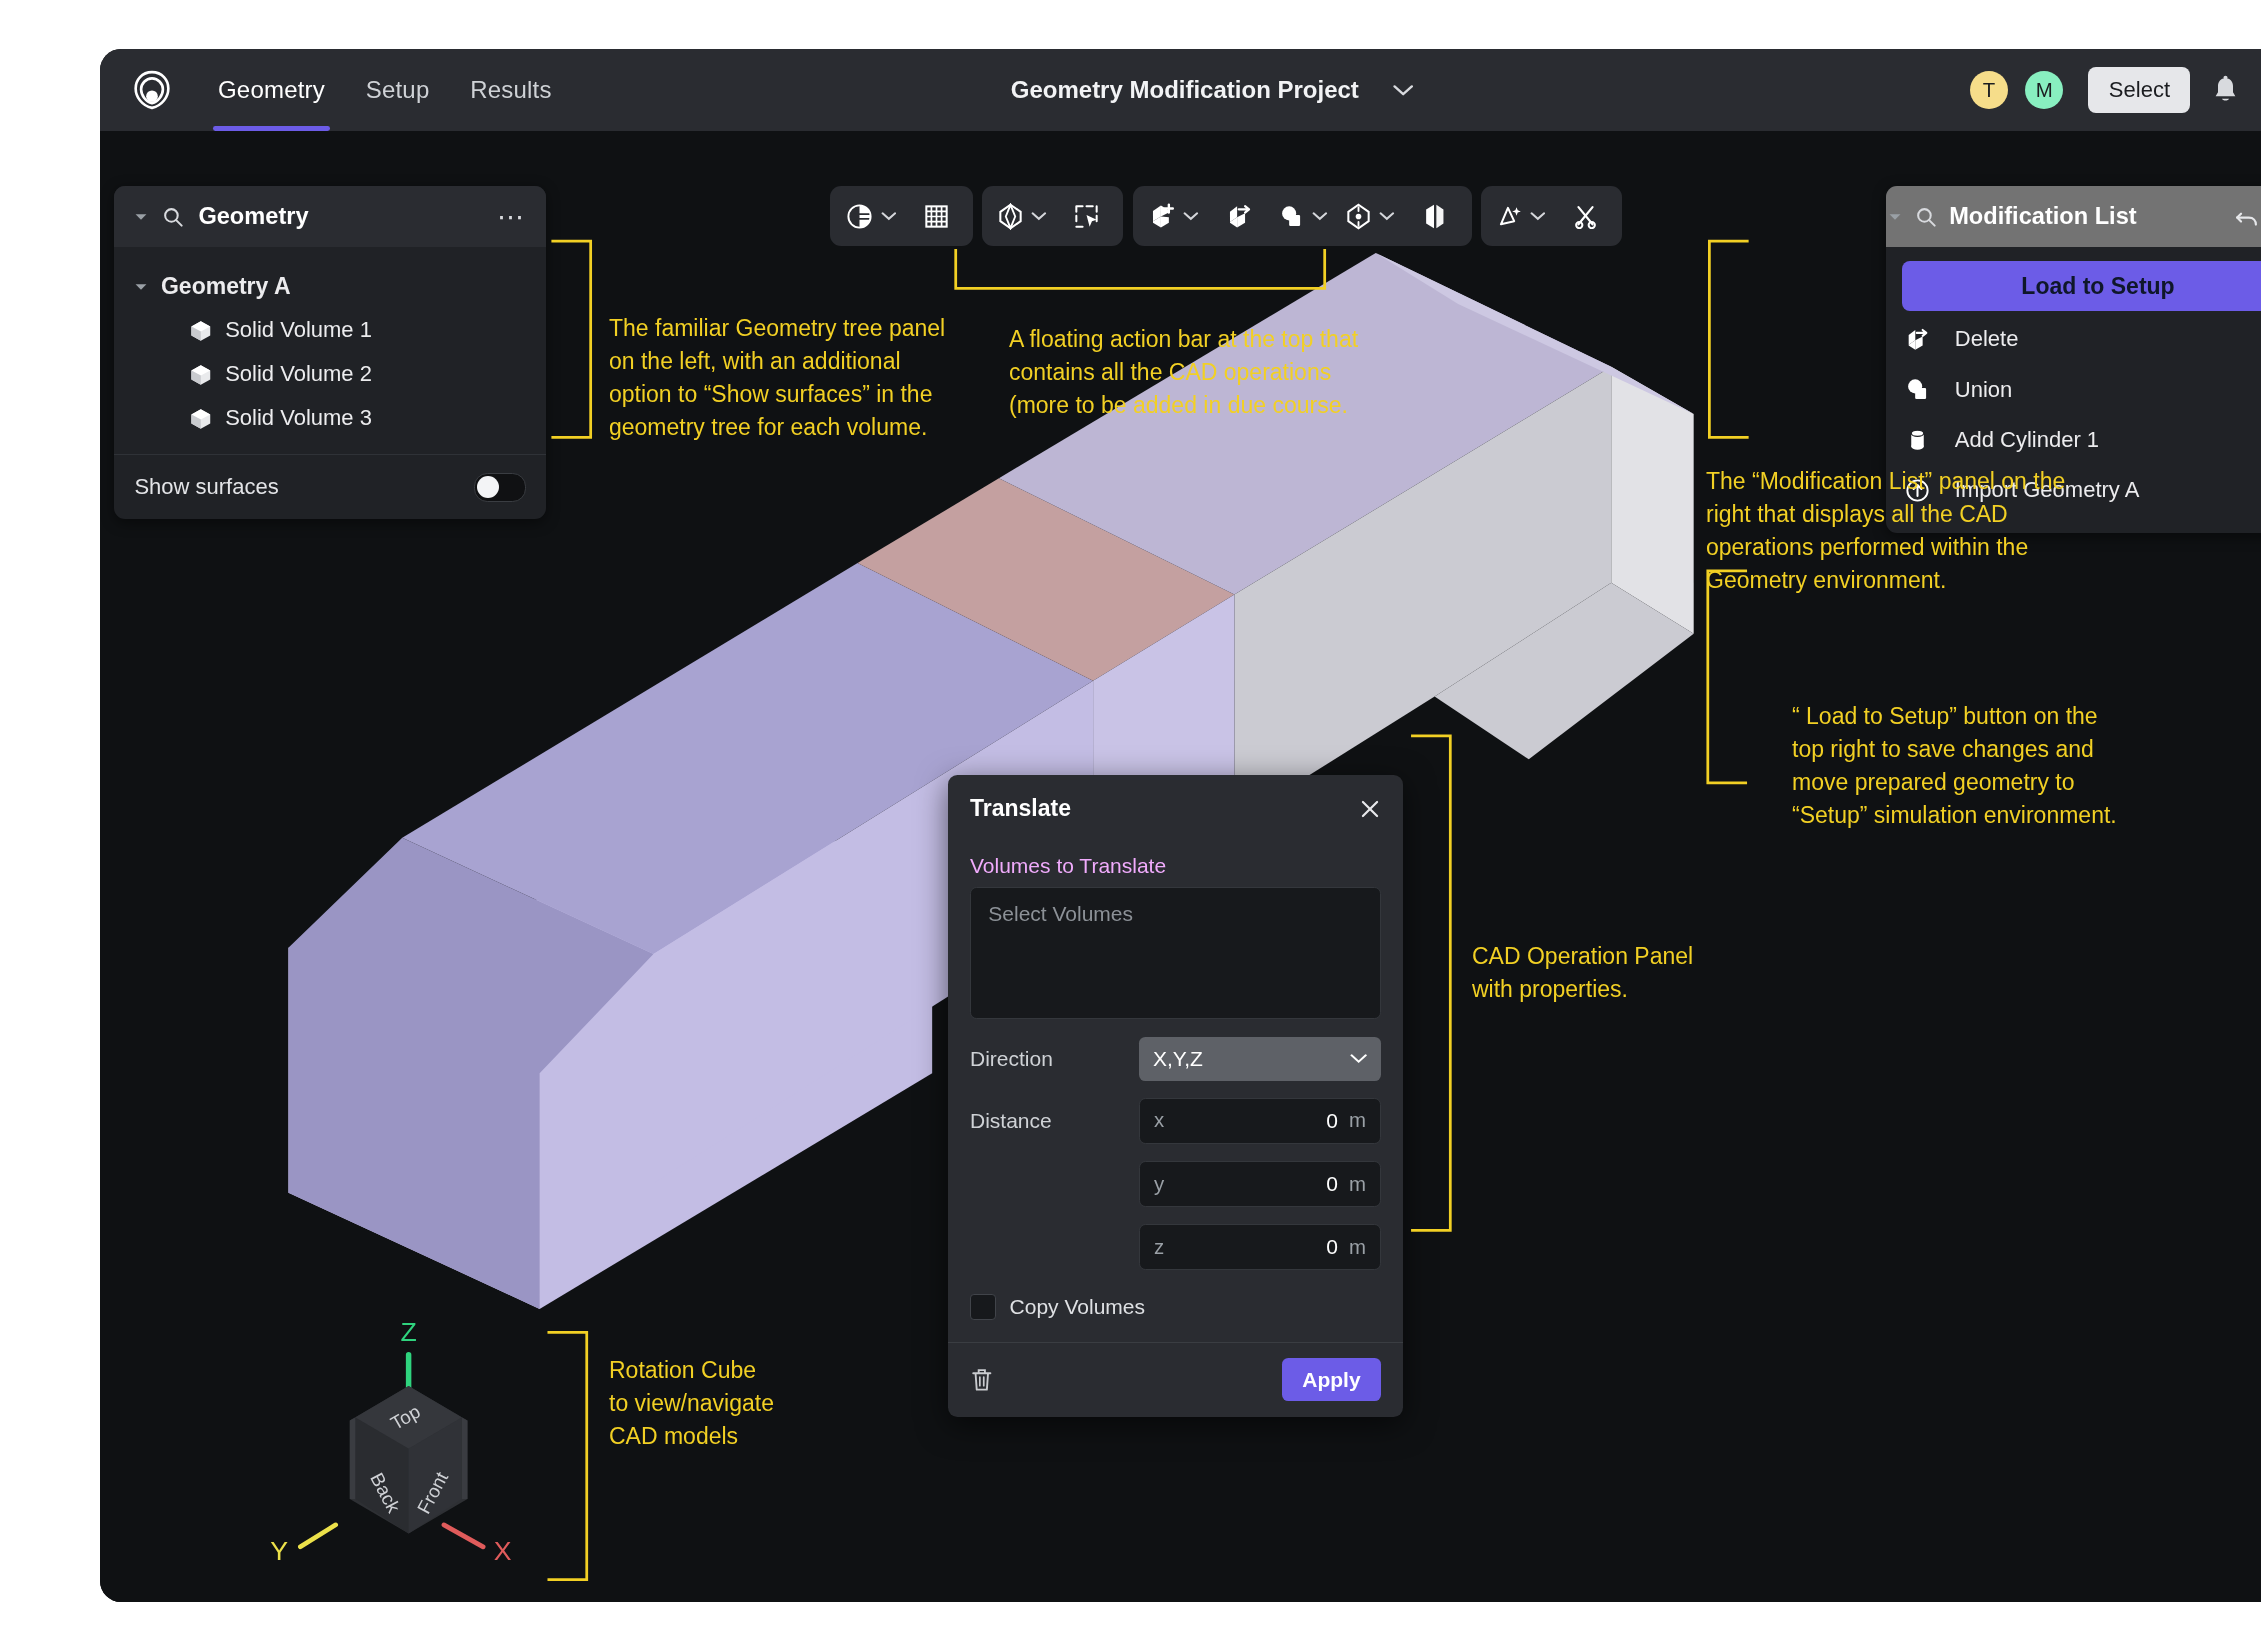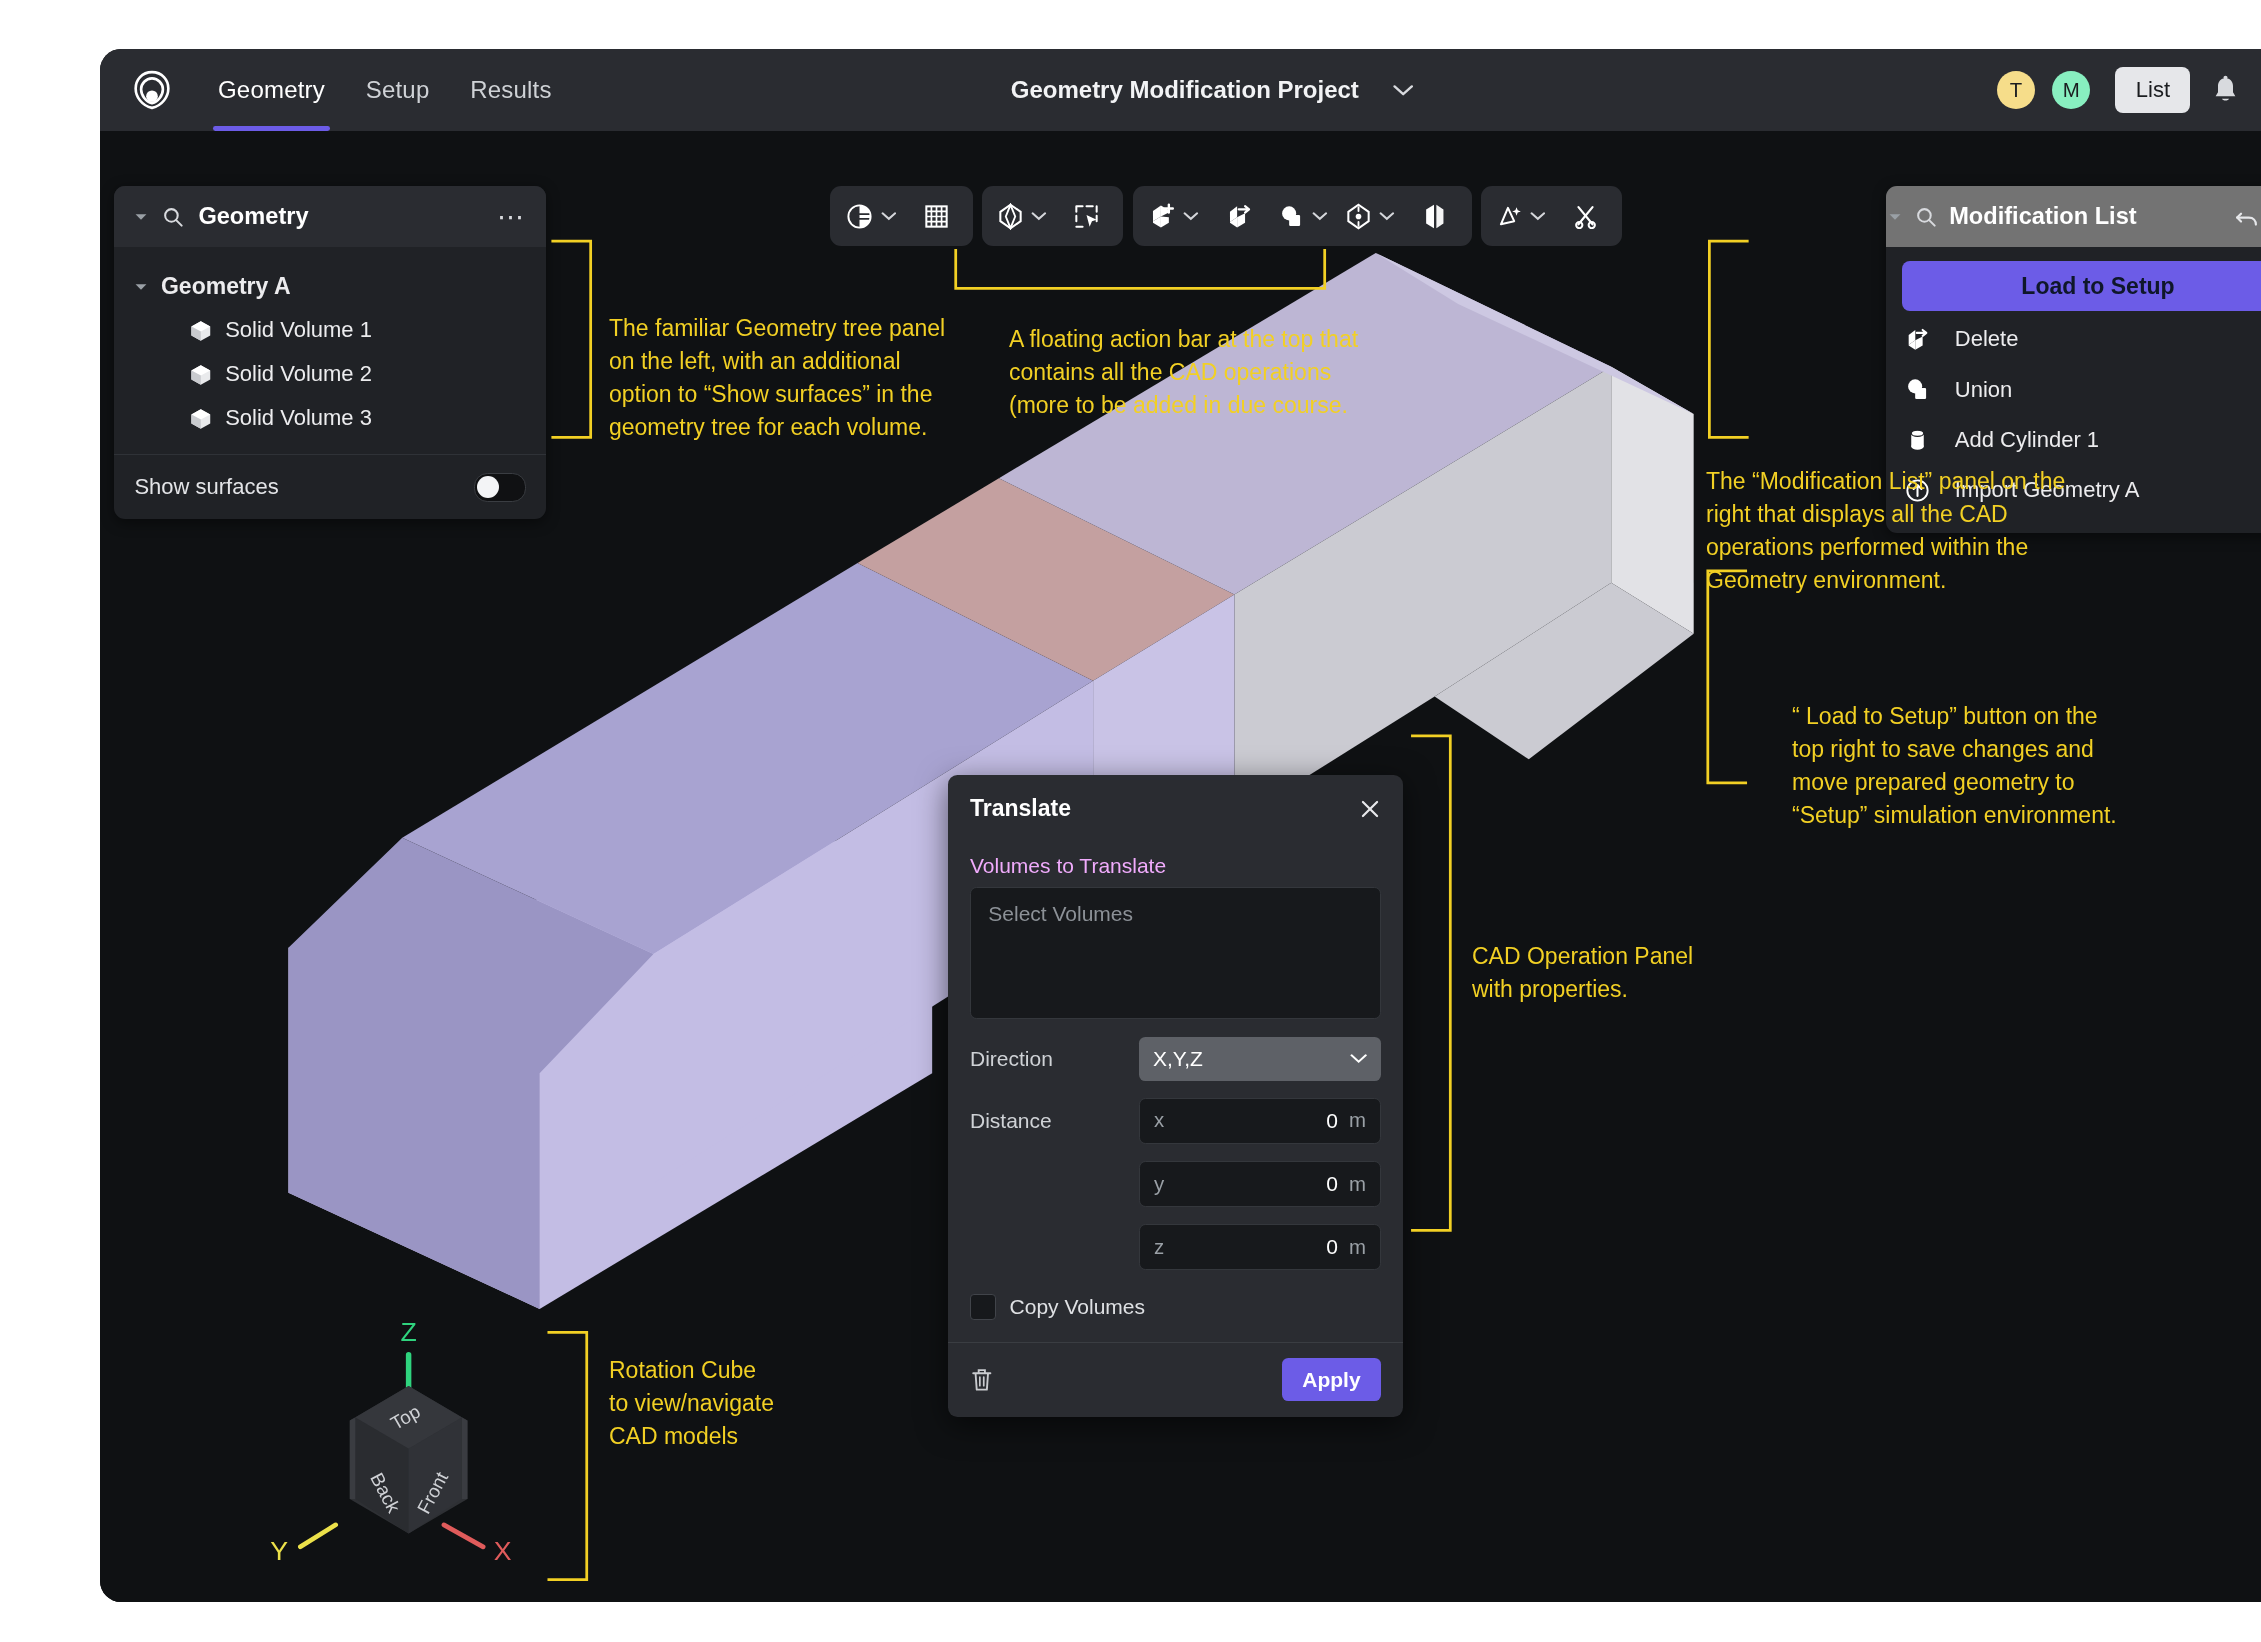--- a/index.html
+++ b/index.html
@@ -349,21 +349,21 @@
       </span>
     </div>
 
     <div class="header-right">
       <div class="avatar" style="background:#f6dd8a">
         <span>T</span>
       </div>
       <div class="avatar" style="background:#88efc0">
         <span>M</span>
       </div>
-      <div class="share-btn">List</div>
+      <div class="share-btn">Select</div>
       <div class="hicon">
         <svg width="27" height="30" viewBox="0 0 34 38">
           <path d="M17 4 C11 4 7.5 8.5 7.5 14 L7.5 22 L4.5 27 L29.5 27 L26.5 22 L26.5 14 C26.5 8.5 23 4 17 4 Z" fill="#d8dade"></path>
           <circle cx="17" cy="3.5" r="2.6" fill="#d8dade"></circle>
           <path d="M12.5 30 C13.5 33 20.5 33 21.5 30 Z" fill="#d8dade"></path>
         </svg>
       </div>
       <div class="hicon">
         <svg width="31" height="31" viewBox="0 0 40 40">
           <circle cx="20" cy="20" r="17" fill="#e6e7ea"></circle>

